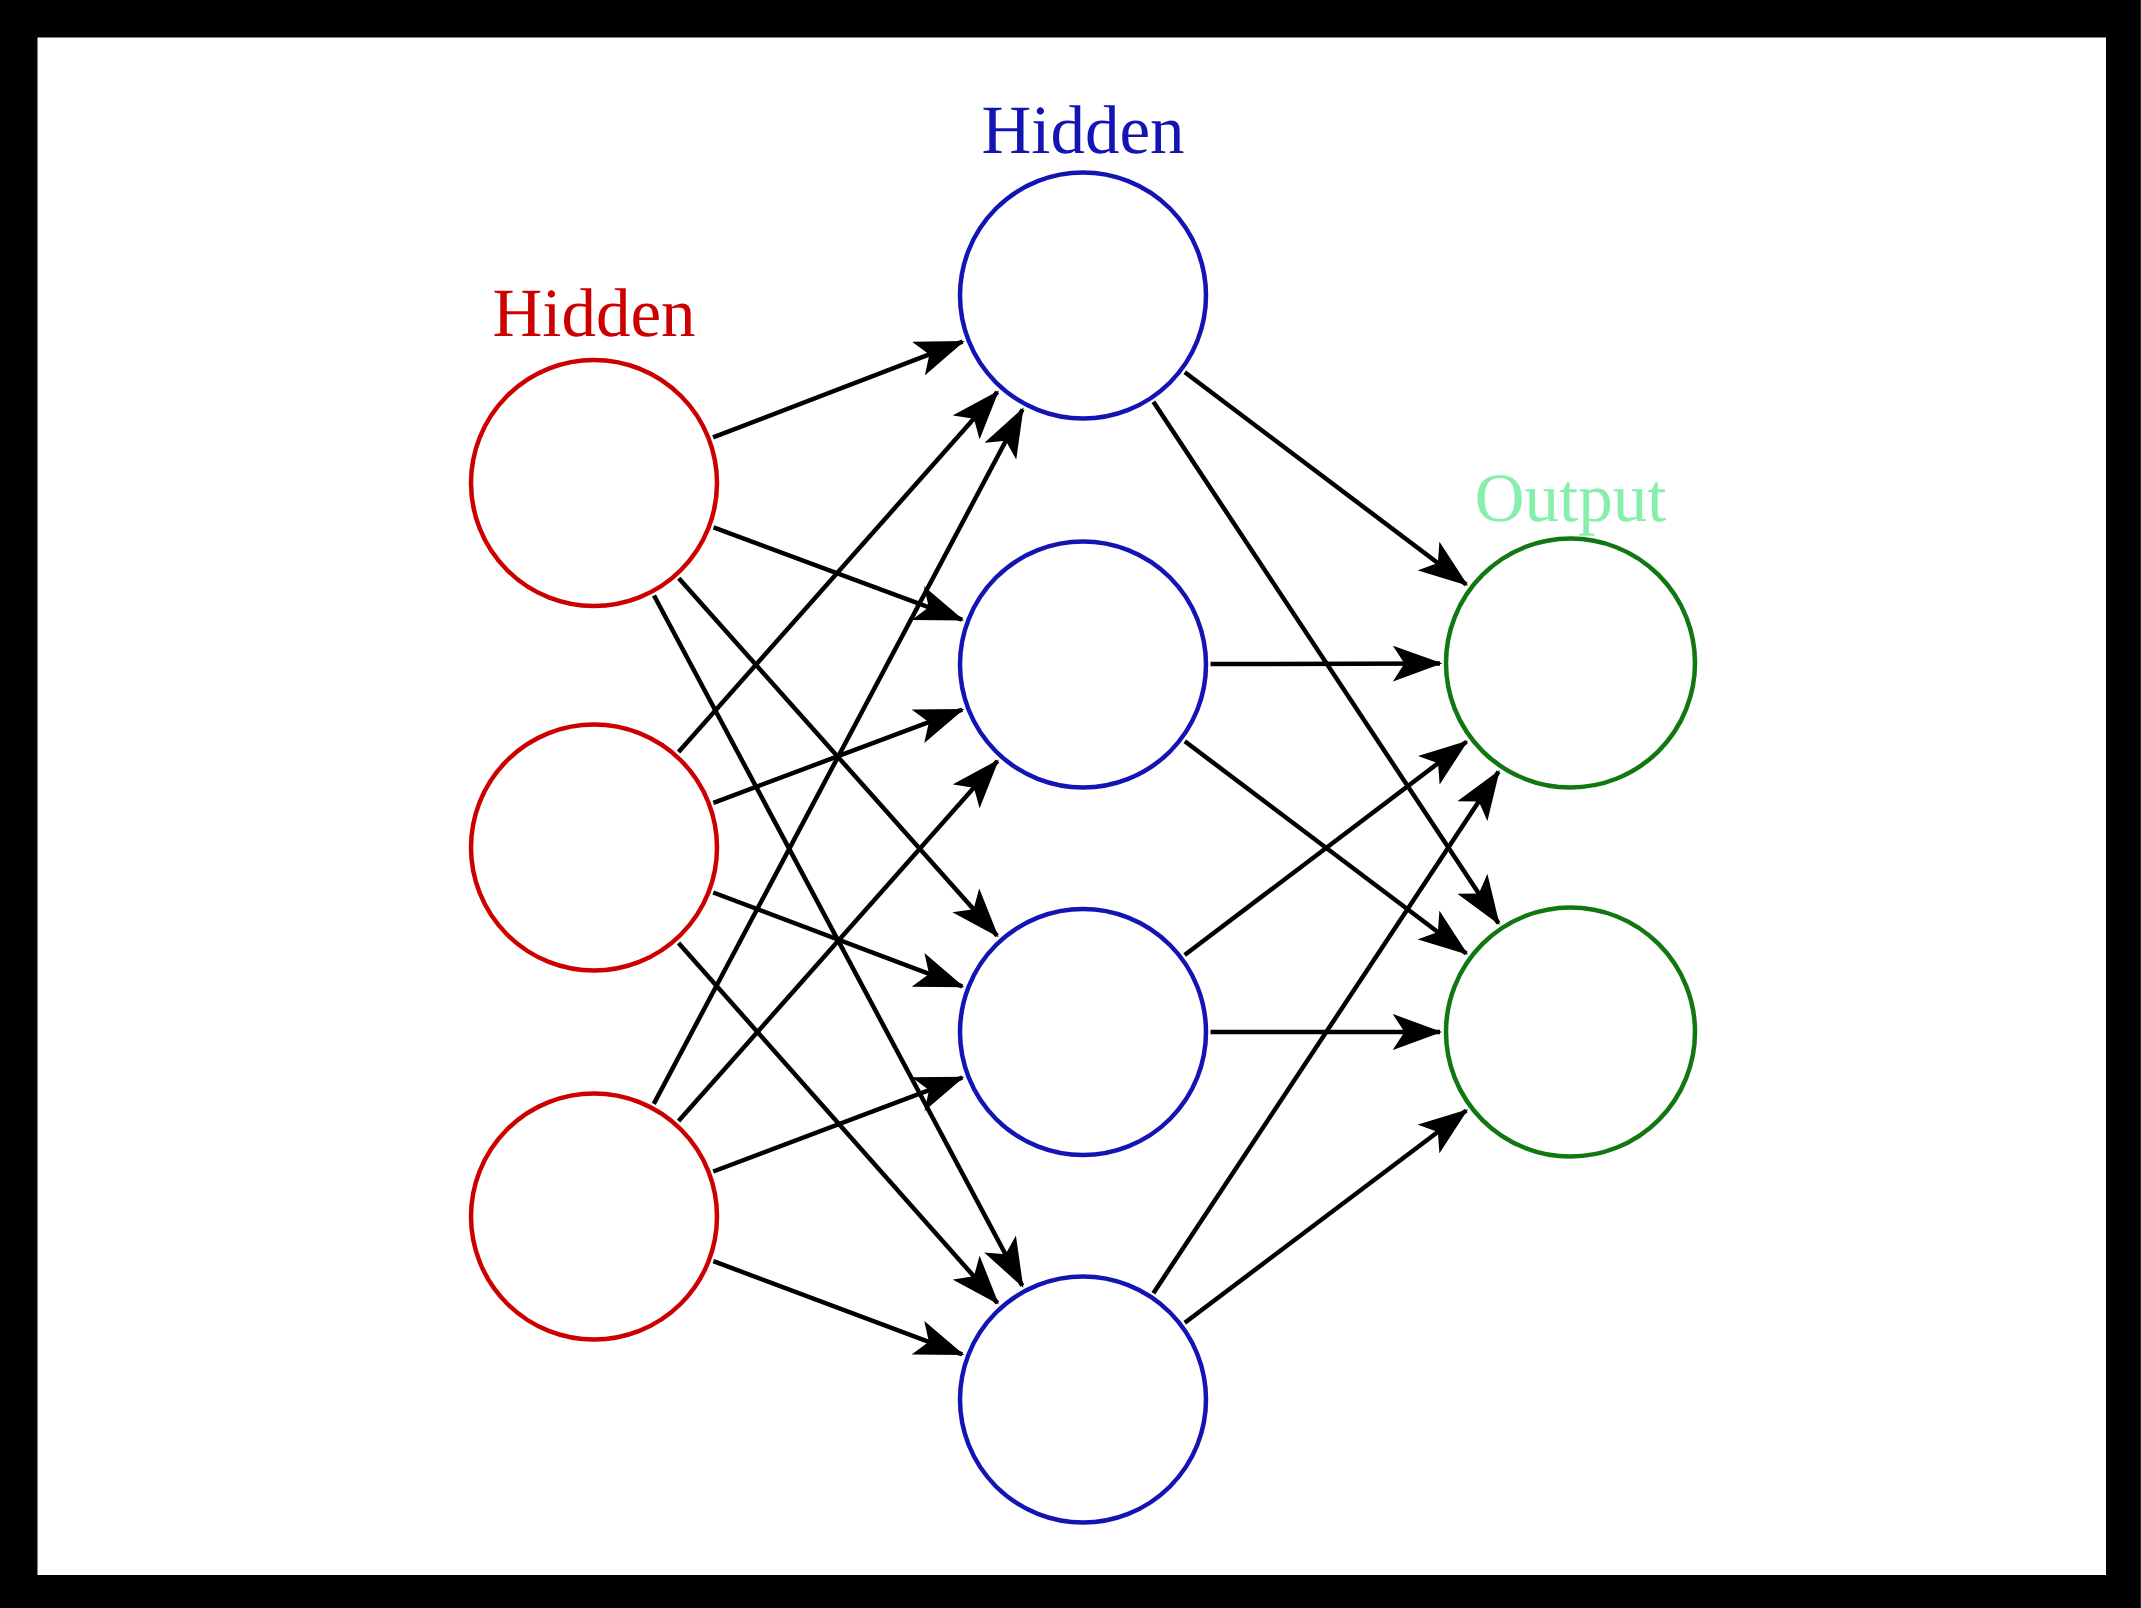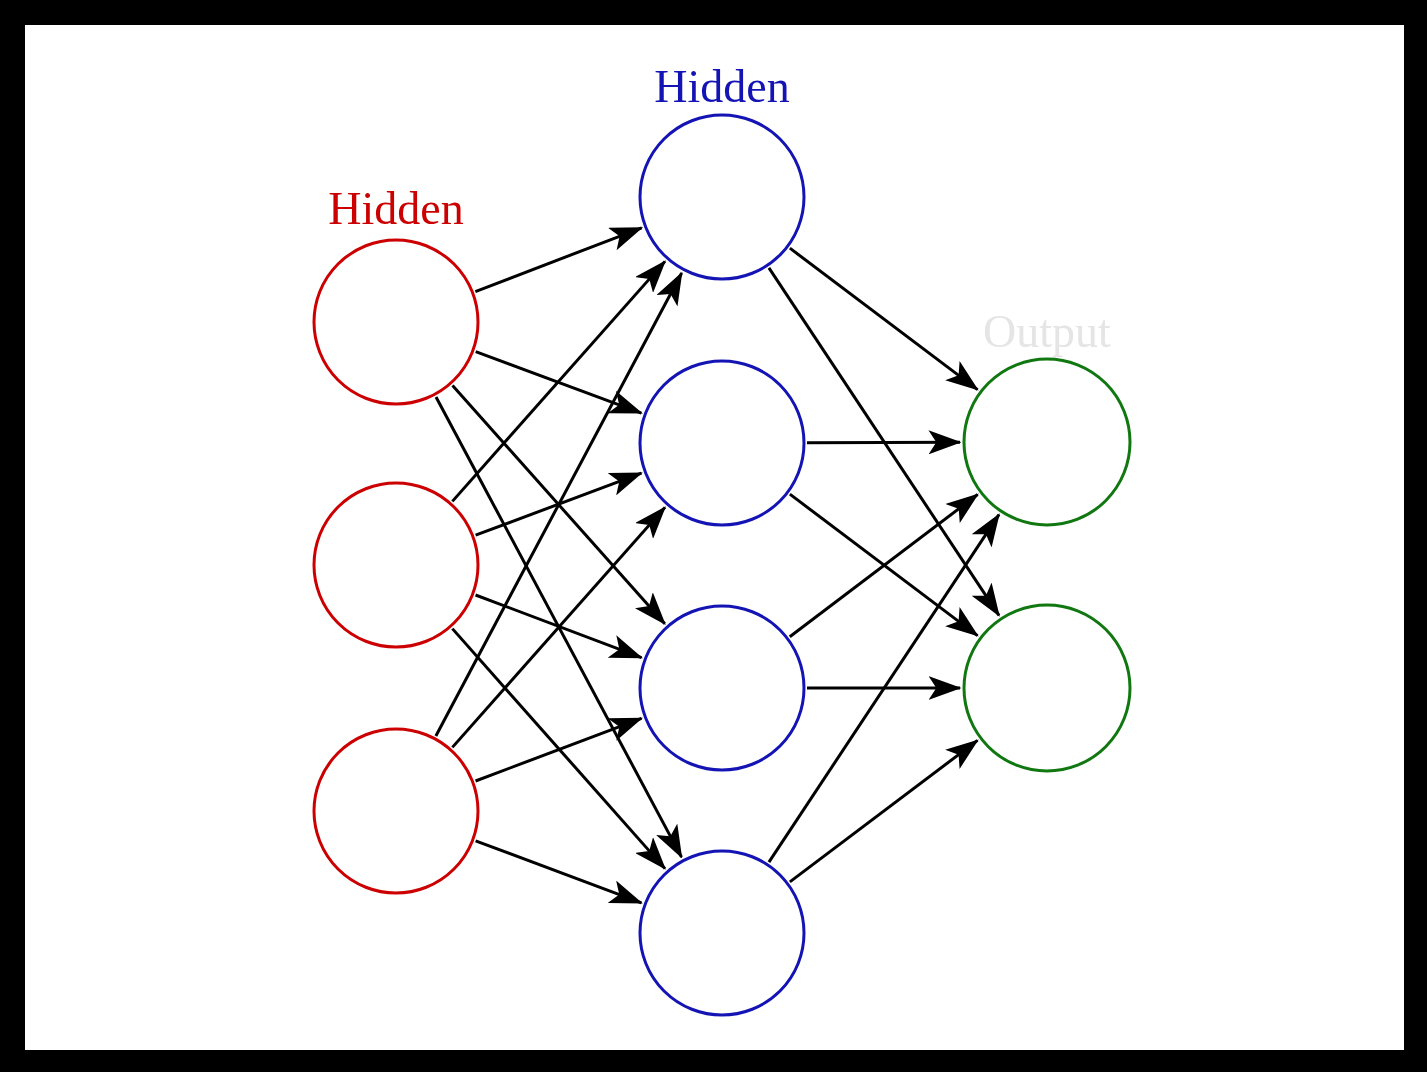--- a/index.html
+++ b/index.html
@@ -33,21 +33,21 @@
   .layer-label {
     position: absolute;
     font-family: "Liberation Serif", serif;
     font-size: 46px;
     line-height: 1;
     white-space: nowrap;
     transform: translate(-50%, -100%);
   }
   #label-input  { left: 396px;  top: 232px; color: #CC0000; }
   #label-hidden { left: 722px;  top: 110px; color: #1414B4; }
-  #label-output { left: 1047px; top: 355px; color: #e5e5e5; }
+  #label-output { left: 1047px; top: 355px; color: #86efac; }
 </style>
 </head>
 <body>
 
 <div id="stage">
   <div id="canvas"></div>
 
   <svg id="diagram" viewBox="0 0 1427 1072" xmlns="http://www.w3.org/2000/svg">
     <defs>
       <marker id="arrowhead" markerWidth="11" markerHeight="8" refX="10.5" refY="4" orient="auto" markerUnits="strokeWidth">

